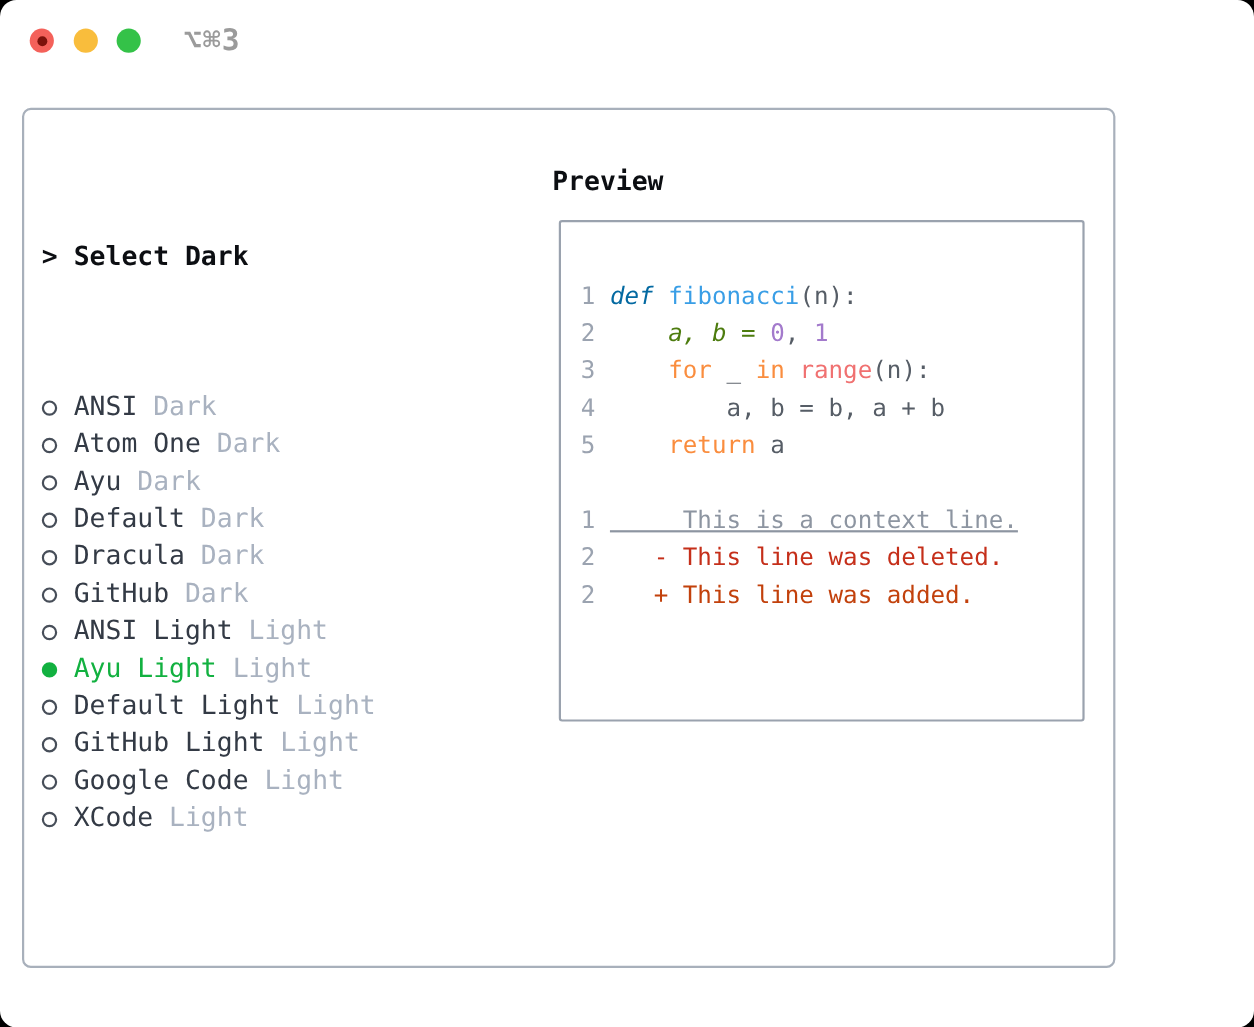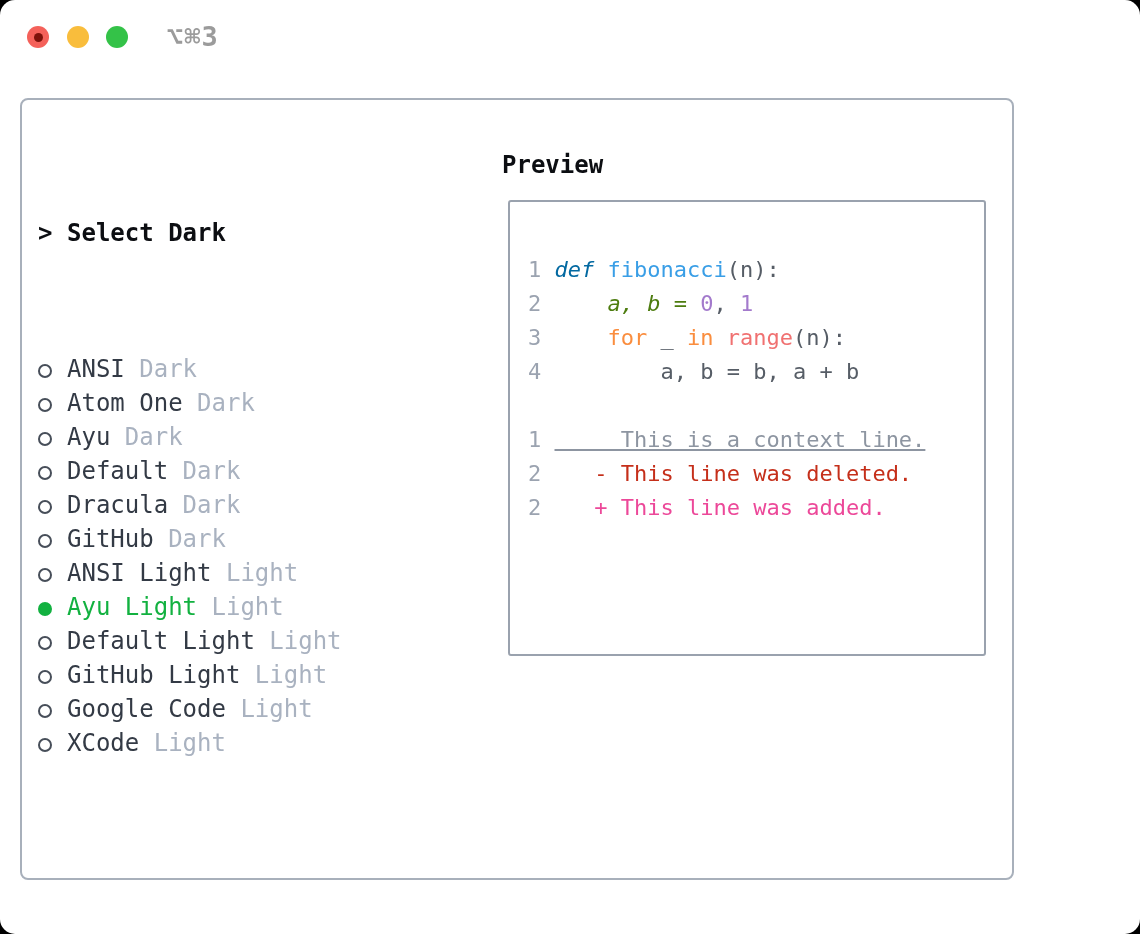--- a/index.html
+++ b/index.html
@@ -94,21 +94,22 @@
     </div>
 
     <div class="preview-header">Preview</div>
 
     <div class="preview-box">
       <div id="code-lines">
           <div class="pline"><span style="color: rgb(155, 163, 176);">1 </span><span style="color: #0369a1; font-style: italic;">def</span><span style="color: rgb(86, 93, 102);"> </span><span style="color: rgb(57, 158, 230);">fibonacci</span><span style="color: rgb(86, 93, 102);">(n):</span></div>
           <div class="pline"><span style="color: rgb(155, 163, 176);">2 </span><span style="color: #4d7c0f; font-style: italic;">    a, b = </span><span style="color: rgb(163, 122, 204);">0</span><span style="color: rgb(86, 93, 102);">, </span><span style="color: rgb(163, 122, 204);">1</span></div>
           <div class="pline"><span style="color: rgb(155, 163, 176);">3 </span><span style="color: rgb(86, 93, 102);">    </span><span style="color: rgb(250, 141, 62);">for</span><span style="color: rgb(86, 93, 102);"> _ </span><span style="color: rgb(250, 141, 62);">in</span><span style="color: rgb(86, 93, 102);"> </span><span style="color: rgb(240, 113, 113);">range</span><span style="color: rgb(86, 93, 102);">(n):</span></div>
           <div class="pline"><span style="color: rgb(155, 163, 176);">4 </span><span style="color: rgb(86, 93, 102);">        a, b = b, a + b</span></div>
+          <div class="pline"><span style="color: rgb(155, 163, 176);">5 </span><span style="color: rgb(250, 141, 62);">    </span><span style="color: rgb(250, 141, 62);">return</span><span style="color: rgb(86, 93, 102);"> a</span></div>
           <div class="pline"></div>
           <div class="pline"><span style="color: rgb(155, 163, 176);">1 </span><span style="color: rgb(141, 149, 161); text-decoration: underline;">     This is a context line.</span></div>
           <div class="pline"><span style="color: rgb(155, 163, 176);">2 </span><span style="color: rgb(197, 47, 26);">   - This line was deleted.</span></div>
-          <div class="pline"><span style="color: rgb(155, 163, 176);">2 </span><span style="color: #ec4899;">   + This line was added.</span></div>
+          <div class="pline"><span style="color: rgb(155, 163, 176);">2 </span><span style="color: #c2410c;">   + This line was added.</span></div>
         </div>
     </div>
 
   </div>
 </div>
 
 </body></html>

